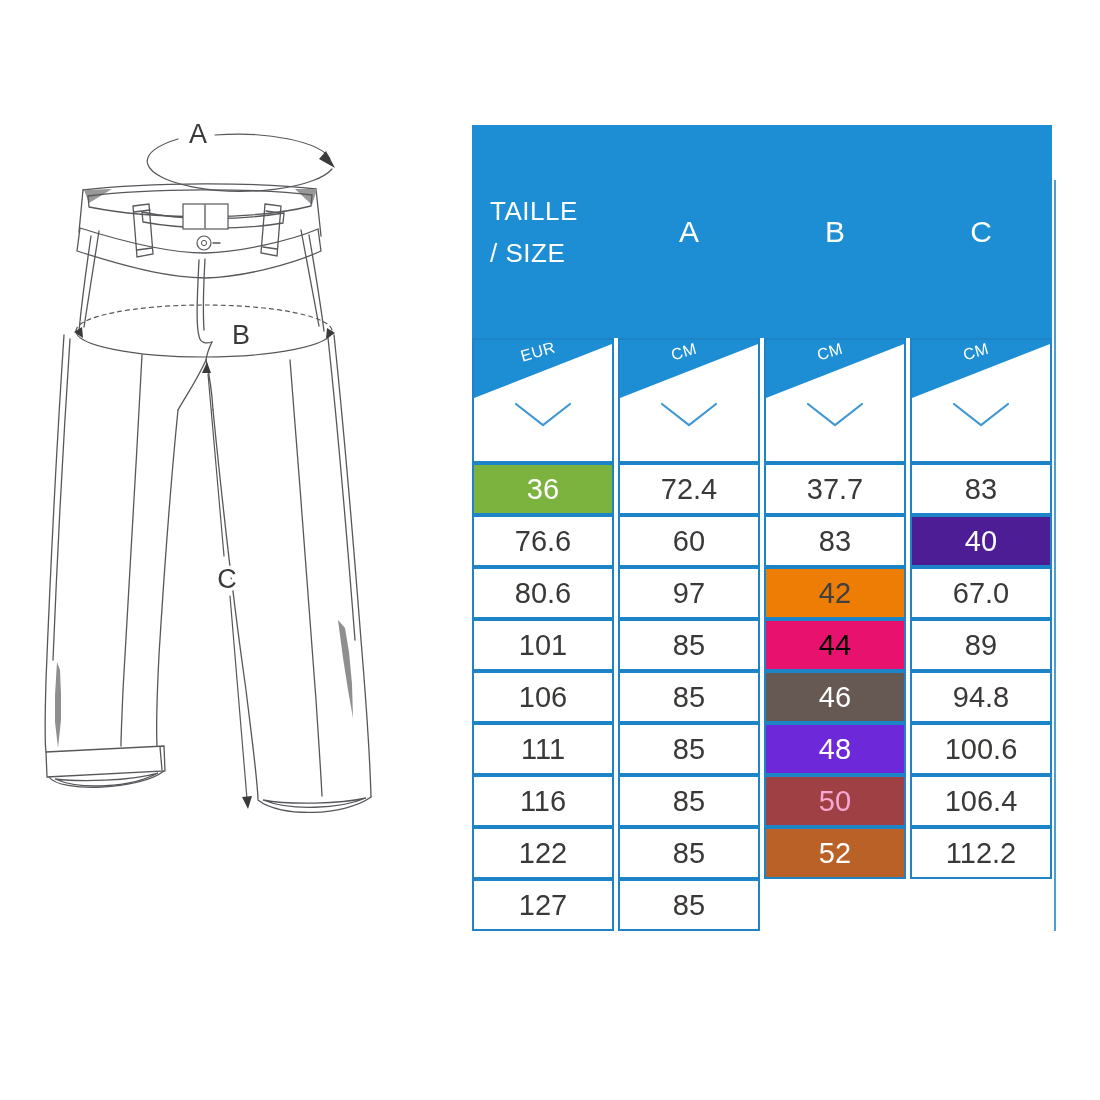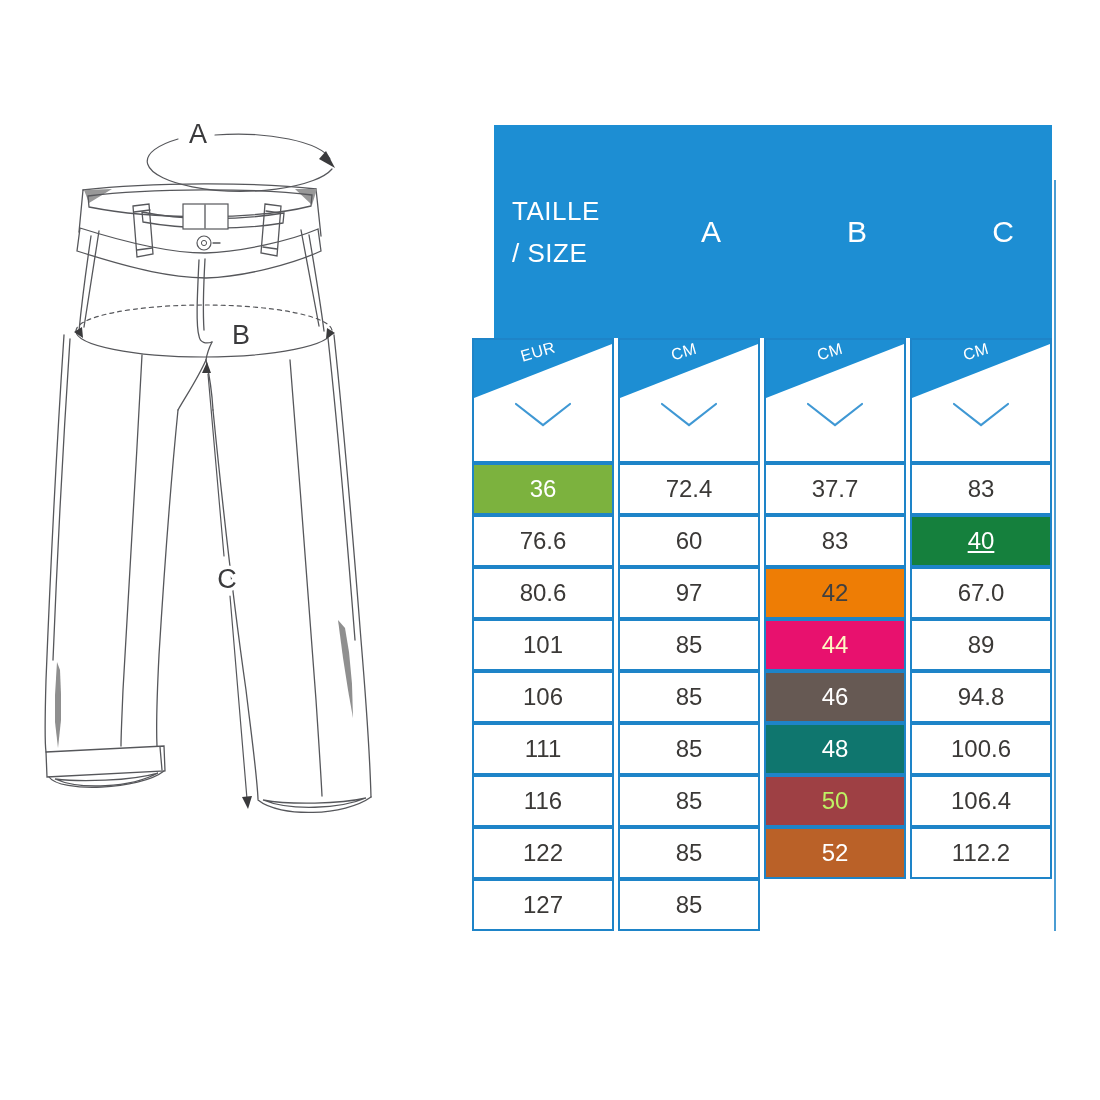--- a/index.html
+++ b/index.html
@@ -1,33 +1,33 @@
 <!DOCTYPE html>
 <html style="--blue: #1d8ed3; --border: #1e84c8; --chev: #3f98d4; --celltext: #3b3937;"><head>
 <meta charset="utf-8">
 <style>
   html,body{margin:0;padding:0;background:#fff;}
   .canvas{position:relative;width:1100px;height:1100px;background:#fff;overflow:hidden;
           font-family:"Liberation Sans",sans-serif;}
   
   .table-wrap{position:absolute;left:472px;top:125px;width:580px;}
   .topband{height:213px;background:var(--blue);display:grid;
-           grid-template-columns:142px 142px 142px 142px;column-gap:4px;align-items:center;margin-left:22px;}
+           grid-template-columns:142px 142px 142px 142px;column-gap:4px;align-items:center;}
   .size-head{color:#fff;font-size:26px;line-height:42px;padding-left:18px;letter-spacing:.5px;}
   .col-letter{color:#fff;font-size:30px;text-align:center;}
   .units-row{display:grid;grid-template-columns:142px 142px 142px 142px;column-gap:4px;height:125px;}
   .unit-box{position:relative;background:#fff;border:2px solid var(--border);box-sizing:border-box;}
   .unit-tri{position:absolute;left:0;top:0;width:100%;height:58px;background:var(--blue);
             clip-path:polygon(0 0,100% 0,100% 7%,0 100%);}
   .unit-label{position:absolute;top:3px;left:0;right:10px;text-align:center;color:#fff;
               font-size:16px;transform:rotate(-16deg);letter-spacing:.5px;}
   .chev{position:absolute;left:50%;top:62px;transform:translateX(-50%);}
   #grid{display:grid;grid-template-columns:142px 142px 142px 142px;column-gap:4px;grid-auto-rows:52px;}
   .cell{border:2px solid var(--border);box-sizing:border-box;display:flex;align-items:center;
-        justify-content:center;font-size:24px;}
+        justify-content:center;font-size:29px;}
   .cell.size{color:#fff;}
   .cell.val{background:#fff;color:var(--celltext);}
   .edge-line{position:absolute;left:582px;top:55px;width:2px;height:751px;background:var(--border);opacity:.8;}
   
   .pants{position:absolute;left:0;top:0;}
   .pants path,.pants line{fill:none;stroke:#56575b;stroke-width:1.3;stroke-linecap:round;}
   .pants .meas{stroke-width:1.2;}
   .pants text{font-family:"Liberation Sans",sans-serif;font-size:27px;fill:#3a3a3c;
               paint-order:stroke;stroke:#fff;stroke-width:7px;stroke-linejoin:round;text-anchor:middle;}
 </style>
@@ -160,40 +160,40 @@
     </div>
 
     <div id="grid">
         <div class="cell size" style="background: rgb(124, 178, 62); color: rgb(255, 255, 255);">36</div>
         <div class="cell val">72.4</div>
         <div class="cell val">37.7</div>
         <div class="cell val">83</div>
         <div class="cell val">76.6</div>
         <div class="cell val">60</div>
         <div class="cell val">83</div>
-        <div class="cell size" style="background: #15803d; color: rgb(255, 255, 255); text-decoration: underline;">40</div>
+        <div class="cell size" style="background: #4c1d95; color: rgb(255, 255, 255);">40</div>
         <div class="cell val">80.6</div>
         <div class="cell val">97</div>
         <div class="cell size" style="background: rgb(238, 125, 5); color: #404040;">42</div>
         <div class="cell val">67.0</div>
         <div class="cell val">101</div>
         <div class="cell val">85</div>
-        <div class="cell size" style="background: rgb(232, 17, 110); color: #fef9c3;">44</div>
+        <div class="cell size" style="background: rgb(232, 17, 110); color: #000000;">44</div>
         <div class="cell val">89</div>
         <div class="cell val">106</div>
         <div class="cell val">85</div>
         <div class="cell size" style="background: rgb(102, 89, 83); color: rgb(255, 255, 255);">46</div>
         <div class="cell val">94.8</div>
         <div class="cell val">111</div>
         <div class="cell val">85</div>
-        <div class="cell size" style="background: #0f766e; color: rgb(255, 255, 255);">48</div>
+        <div class="cell size" style="background: #6d28d9; color: rgb(255, 255, 255);">48</div>
         <div class="cell val">100.6</div>
         <div class="cell val">116</div>
         <div class="cell val">85</div>
-        <div class="cell size" style="background: rgb(158, 64, 68); color: #bef264;">50</div>
+        <div class="cell size" style="background: rgb(158, 64, 68); color: #f9a8d4;">50</div>
         <div class="cell val">106.4</div>
         <div class="cell val">122</div>
         <div class="cell val">85</div>
         <div class="cell size" style="background: rgb(186, 97, 40); color: #ffffff;">52</div>
         <div class="cell val">112.2</div>
         <div class="cell val">127</div>
         <div class="cell val">85</div>
       </div>
     <div class="edge-line"></div>
   </div>

